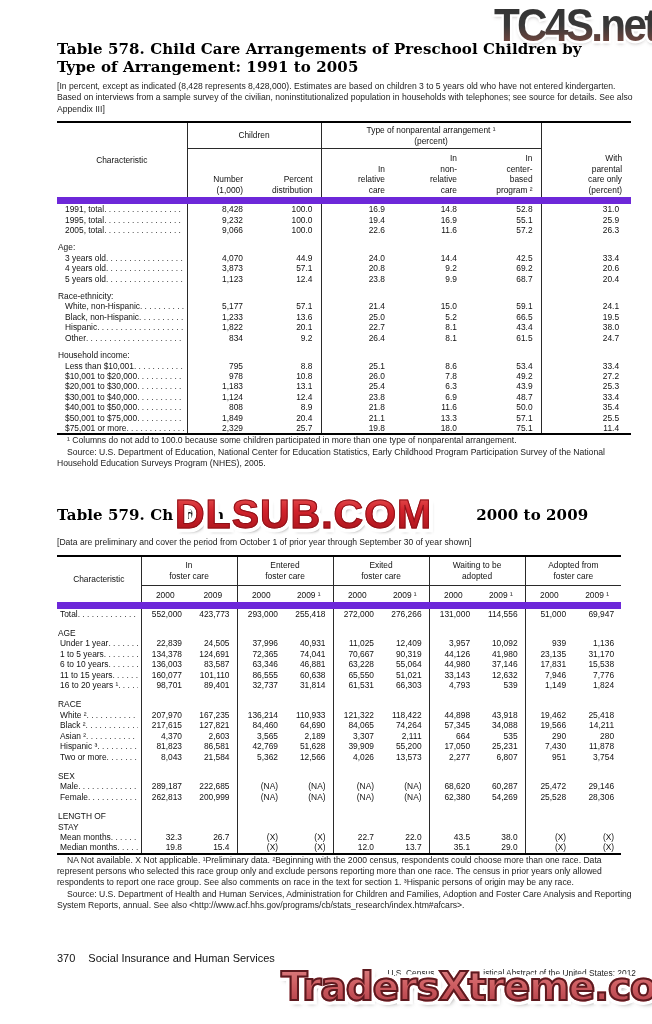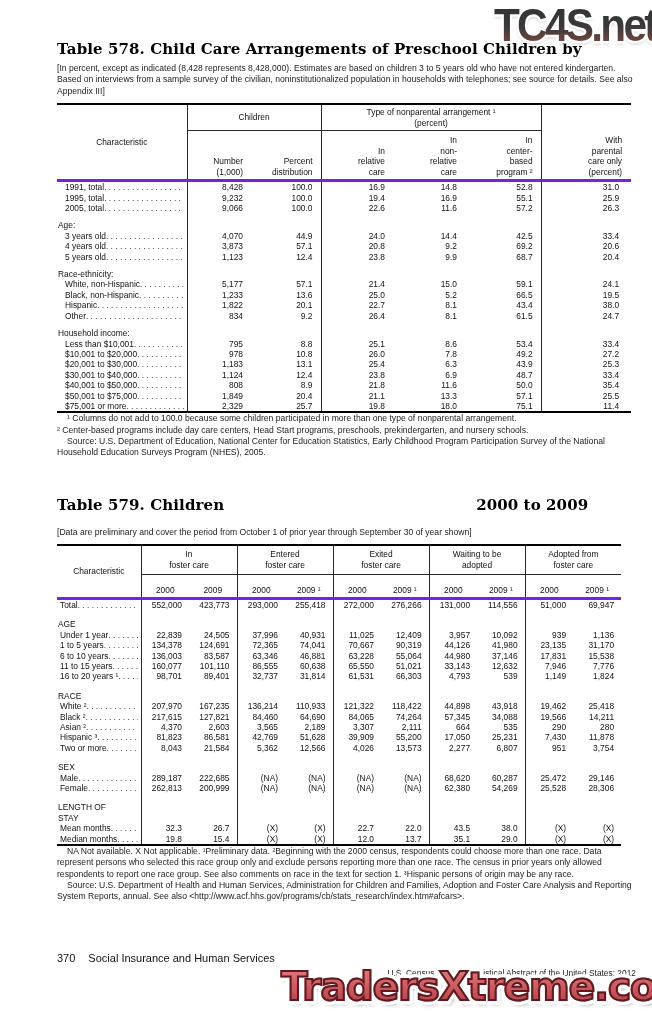--- a/index.html
+++ b/index.html
@@ -13,31 +13,31 @@
   .t-note{margin:5px 0 6px;font-size:8.6px;line-height:11.4px;color:#222;}
 
   
   .dtable{border-collapse:collapse;table-layout:fixed;width:100%;
           border-top:2px solid #000;border-bottom:2px solid #000;
           font-size:8.4px;color:#111;}
   .t578{width:574px;}
   .t579{width:564px;}
   .dtable th,.dtable td{font-weight:normal;padding:0 3px;overflow:hidden;}
   .vr{border-right:1px solid #2a2a2a;}
-  .hb{border-bottom:3px solid #6d28d9;}
+  .hb{border-bottom:7px solid #6d28d9;}
   th.grp{border-bottom:1px solid #2a2a2a;text-align:center;vertical-align:middle;
          white-space:pre-line;line-height:10.5px;padding:2px 3px;}
   th.char{text-align:center;vertical-align:middle;font-size:8.4px;}
   th.colh{text-align:right;vertical-align:bottom;white-space:pre-line;
           line-height:10.5px;padding:2px 8px 2px 2px;height:44px;}
   th.lastcol{text-align:right;vertical-align:bottom;white-space:pre-line;
              line-height:10.5px;padding:11px 9px 2px 2px;}
   .t578 th.grp{height:20px;}
   .t579 th.grp{height:24px;}
-  th.year{text-align:center;vertical-align:bottom;height:13px;padding:7px 3px 2px;}
+  th.year{text-align:center;vertical-align:bottom;height:13px;padding:1px 3px 2px;}
   .dtable tbody td{height:10.4px;line-height:10.4px;white-space:nowrap;}
   .dtable tbody tr.blank td{height:7px;}
   td.val{text-align:right;padding:0 8px 0 2px;}
   .t578 td.val:last-child{padding-right:12px;}
   .t579 td.val{padding-right:7px;}
   td.sec{padding-left:1px;}
   td.sec.cen{text-align:left;white-space:pre-line;line-height:10.4px;padding-top:2px;}
   td.ind .lc{padding-left:5px;}
   .b{font-weight:bold;margin-top:44px;}
   .lc{display:flex;overflow:hidden;white-space:nowrap;}
@@ -85,21 +85,21 @@
 
 <div class="page">
 
   <div class="wm wm-tc4s">
     <span class="wm-under">TC4S.net</span>
     <span class="wm-over">TC4S.net</span>
   </div>
 
   <div class="content">
 
-    <h1 class="t-title"><span>Table 578. Child Care Arrangements of Preschool Children by</span><br></h1>
+    <h1 class="t-title"><span>Table 578. Child Care Arrangements of Preschool Children by</span><br><span>Type of Arrangement: 1991 to 2005</span></h1>
 
     <p class="t-note">[In percent, except as indicated (8,428 represents 8,428,000). Estimates are based on children 3 to 5 years old who have not entered kindergarten. Based on interviews from a sample survey of the civilian, noninstitutionalized population in households with telephones; see source for details. See also Appendix III]</p>
 
     <table id="t578" class="dtable t578">
       <colgroup>
         <col style="width:130px">
           <col style="width:64px">
           <col style="width:70px">
         <col style="width:72px">
           <col style="width:72px">
@@ -426,26 +426,29 @@
             <td class="val">19.8</td>
             <td class="val">18.0</td>
             <td class="val vr">75.1</td>
             <td class="val">11.4</td>
           </tr>
         </tbody>
       </table>
 
     <div class="fns">
       <p class="fn ind">¹ Columns do not add to 100.0 because some children participated in more than one type of nonparental arrangement.</p>
-      <p class="fn">² Center-based programs include day care centers, Head Start programs, preschools, prekindergarten, and nursery schools.</p>
       <p class="fn ind">Source: U.S. Department of Education, National Center for Education Statistics, Early Childhood Program Participation Survey of the National Household Education Surveys Program (NHES), 2005.</p>
     </div>
 
     <div class="t579-head">
       <h1 class="t-title"><span>Table 579. Children</span><span class="title-gap"></span><span>2000 to 2009</span></h1>
+      <div class="wm wm-dlsub">
+        <span class="wm-under">DLSUB.COM</span>
+        <span class="wm-over">DLSUB.COM</span>
+      </div>
     </div>
 
     <p class="t-note" style="margin-top:1px">[Data are preliminary and cover the period from October 1 of prior year through September 30 of year shown]</p>
 
     <table id="t579" class="dtable t579">
       <colgroup>
         <col style="width:84px">
         <col style="width:48px">
           <col style="width:48px">
           <col style="width:48px">

